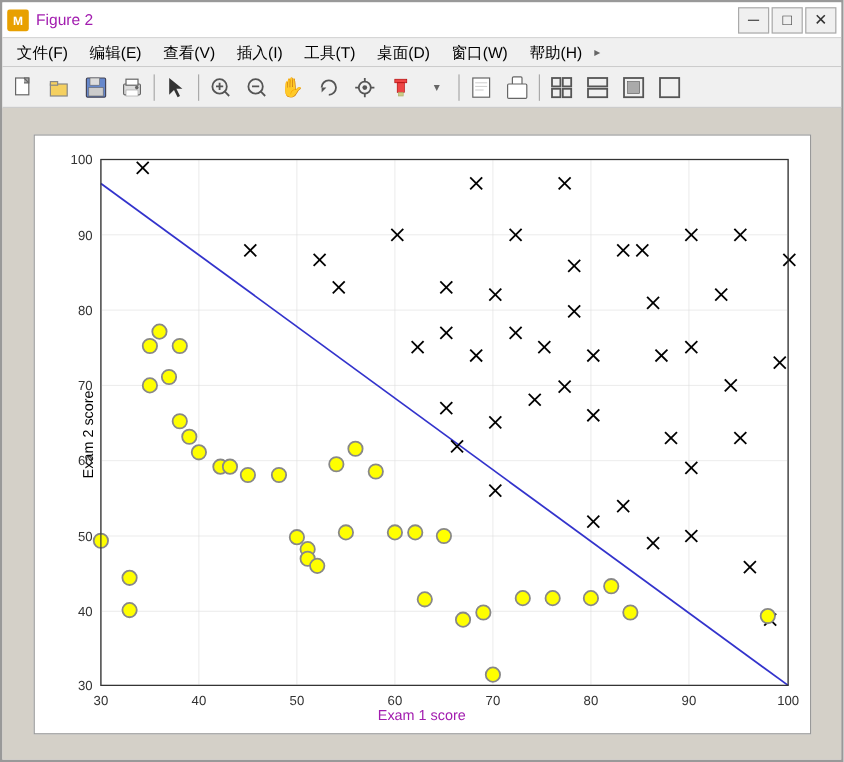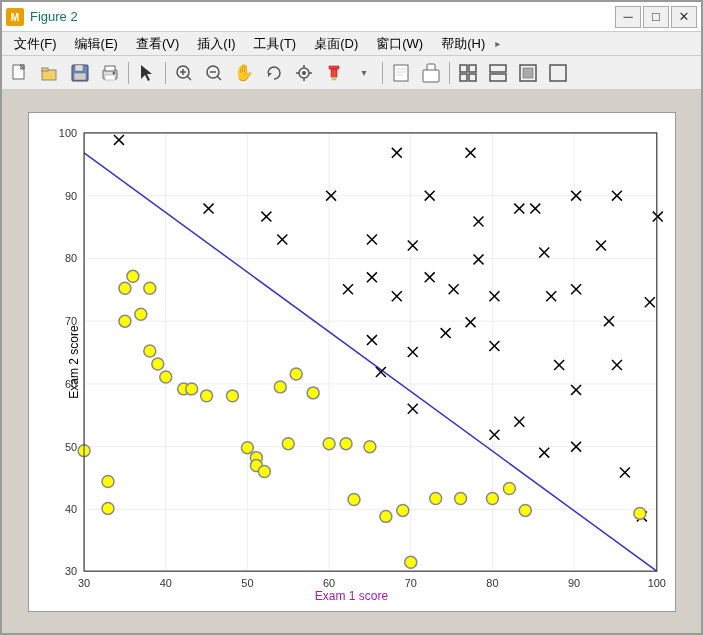--- a/index.html
+++ b/index.html
@@ -41,21 +41,21 @@
       align-items: center;
       justify-content: center;
       font-size: 10px;
       color: white;
       font-weight: bold;
       border-radius: 2px;
     }
     .title-bar-text {
       flex: 1;
       font-size: 13px;
-      color: #0f766e;
+      color: #a21caf;
     }
     .title-bar-controls {
       display: flex;
       gap: 2px;
     }
     .title-btn {
       width: 26px;
       height: 22px;
       background: #f0f0f0;
       border: 1px solid #aaa;

